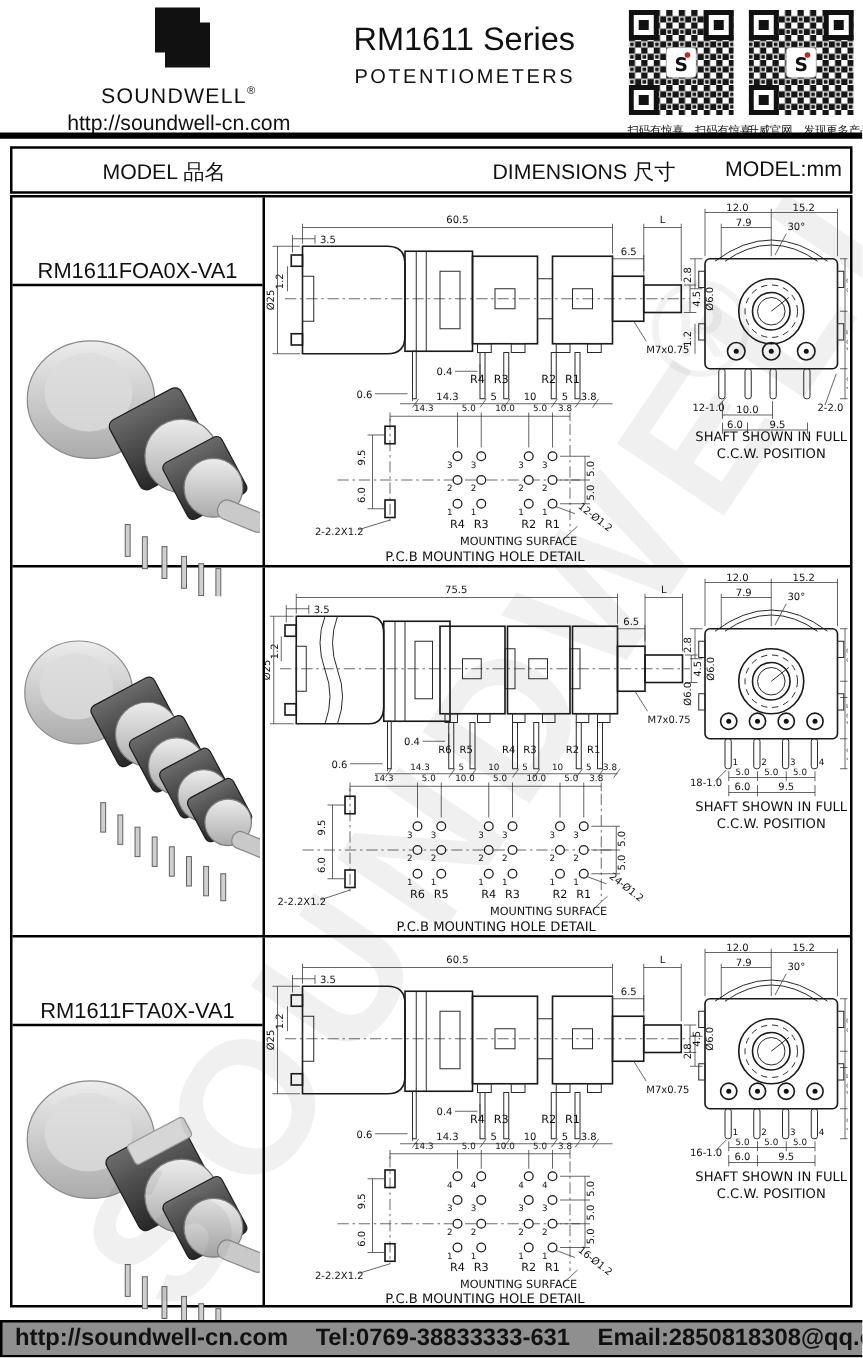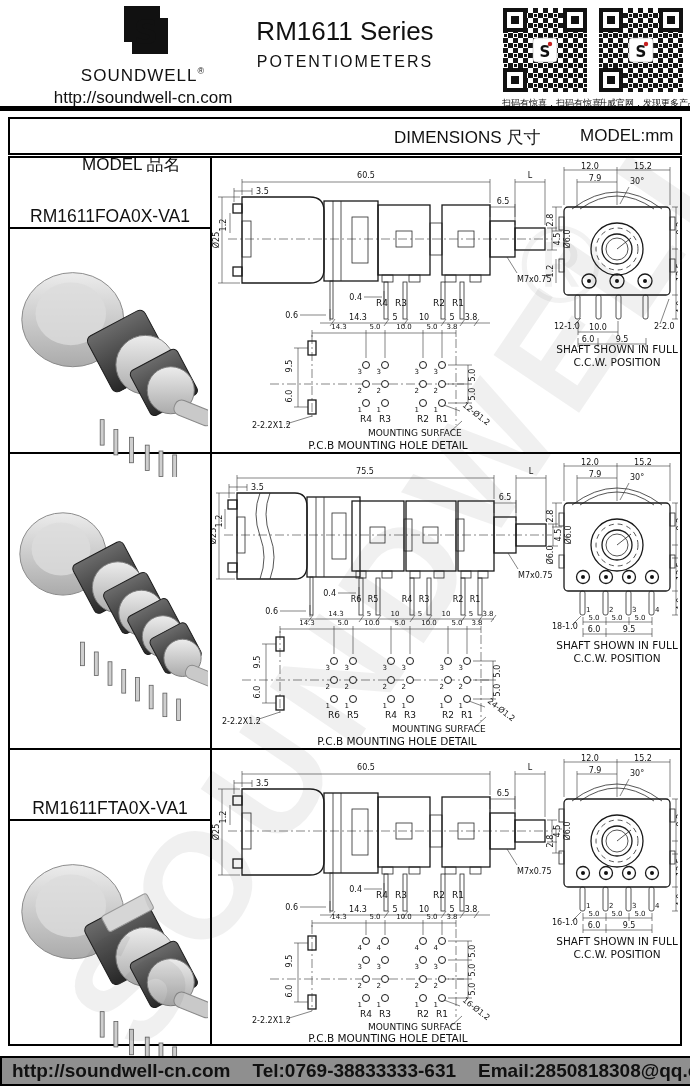--- a/index.html
+++ b/index.html
@@ -4,31 +4,31 @@
 <style>
   html,body{margin:0;padding:0;background:#fff;}
   .page{position:relative;width:690px;height:1086px;background:#fff;overflow:hidden;
         font-family:"Liberation Sans",sans-serif;color:#111;}
   
   .hdr{position:absolute;left:0;top:0;width:690px;height:106px;}
   .logoBlk{position:absolute;left:48px;top:4px;width:190px;text-align:center;}
   .logoName{font-size:17px;letter-spacing:1px;margin-top:2px;}
   .logoName sup{font-size:9px;}
   .logoUrl{font-size:17px;margin-top:2px;white-space:nowrap;}
-  .titleBlk{position:absolute;left:230px;top:16px;width:230px;text-align:center;}
+  .titleBlk{position:absolute;left:230px;top:16px;width:230px;text-align:right;}
   .serTitle{font-size:26px;}
   .serSub{font-size:16px;letter-spacing:2px;margin-top:6px;}
   .qrBlk{position:absolute;top:8px;width:86px;text-align:center;}
   .qr1{left:502px;} .qr2{right:6px;}
   .qrCap{font-size:9px;margin-top:1px;white-space:nowrap;}
   .hrule{position:absolute;left:0;top:106px;width:690px;height:5px;background:#000;}
   
   .thead{position:absolute;left:8px;top:117px;width:670px;height:34px;border:2px solid #000;}
   .thead span{position:absolute;top:7px;font-size:17px;}
-  .thModel{left:72px;margin-top:27px;} .thDim{left:384px;} .thUnit{left:570px;}
+  .thModel{left:72px;} .thDim{left:384px;} .thUnit{left:570px;}
   
   .tbl{position:absolute;left:8px;top:156px;width:670px;height:886px;border:2px solid #000;
        display:flex;flex-direction:column;}
   .row{display:flex;flex:1;border-bottom:2px solid #000;min-height:0;}
   .row:last-child{border-bottom:none;border-radius:26px;}
   .lcell{width:200px;border-right:2px solid #000;display:flex;flex-direction:column;}
   .mbox{height:34px;border-bottom:2px solid #000;display:flex;align-items:center;justify-content:center;
         font-size:17.5px;margin-top:48px;}
   .imgWrap{flex:1;display:flex;align-items:center;justify-content:center;}
   .rcell{flex:1;position:relative;}

